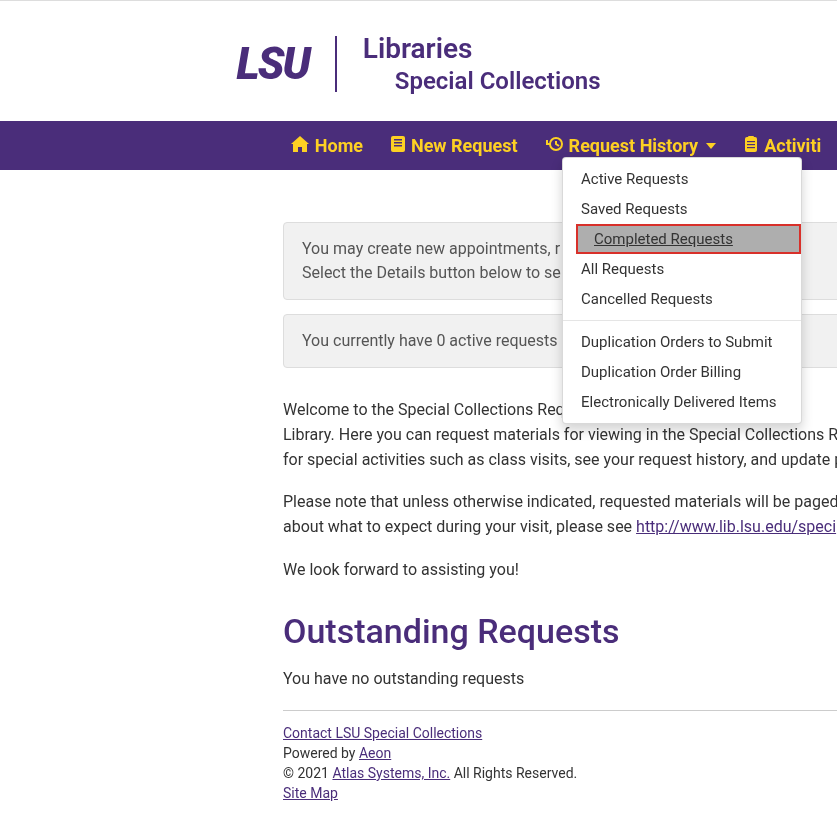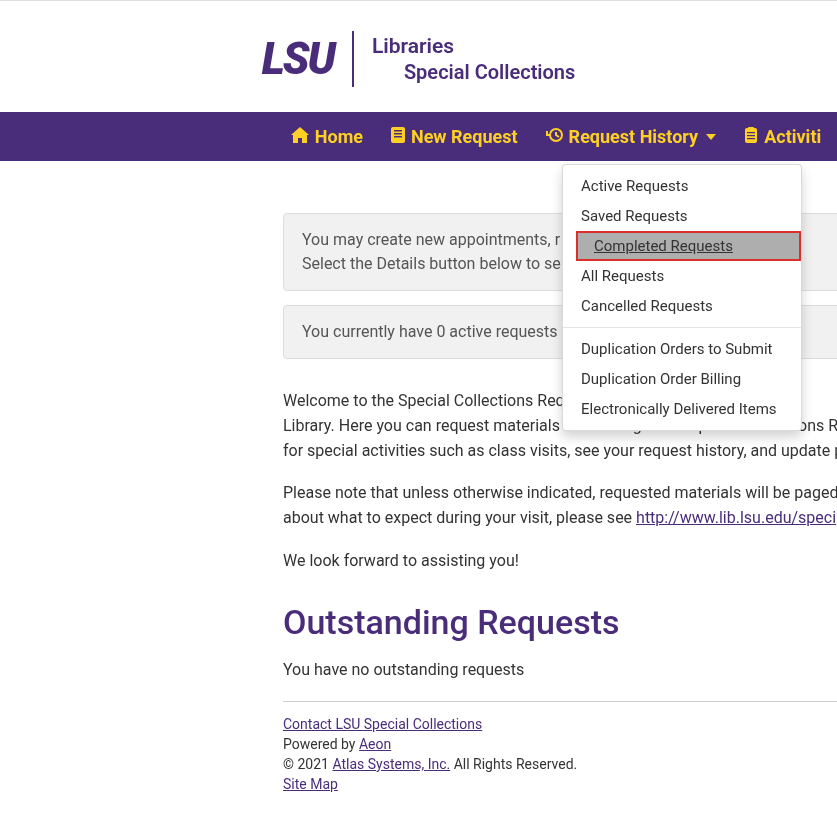--- a/index.html
+++ b/index.html
@@ -1,31 +1,31 @@
 <!DOCTYPE html>
 <html><head>
   <meta charset="utf-8">
   <style>
     * { box-sizing: border-box; margin: 0; padding: 0; }
     body { font-family: -apple-system, BlinkMacSystemFont, "Segoe UI", Roboto, sans-serif; background: #fff; color: #333; width: 837px; overflow-x: hidden; }
     
     .header-area { background: #fff; padding: 30px 0 25px; text-align: center; border-top: 1px solid #ddd; }
-    .logo-container { display: inline-flex; align-items: center; gap: 18px; }
+    .logo-container { display: inline-flex; align-items: center; gap: 26px; }
     .logo-lsu { font-weight: 900; font-size: 44px; color: #4a2d7a; letter-spacing: -2px; font-style: italic; }
     .logo-divider { width: 2px; height: 56px; background: #4a2d7a; }
     .logo-text { text-align: left; color: #4a2d7a; font-weight: 600; line-height: 1.25; }
-    .logo-text-top { font-size: 21px; }
-    .logo-text-bottom { font-size: 20px; margin-left: 32px; }
+    .logo-text-top { font-size: 28px; }
+    .logo-text-bottom { font-size: 24px; margin-left: 32px; }
     
     .nav-bar { background: #4a2d7a; position: relative; }
     .nav-inner { display: flex; justify-content: center; gap: 28px; padding: 14px 5px; padding-left: 280px; }
     .nav-item { color: #fdd023; text-decoration: none; font-weight: 700; font-size: 18px; display: inline-flex; align-items: center; gap: 6px; white-space: nowrap; }
     .nav-icon { display: inline-block; }
     
-    .dropdown { position: absolute; top: 52px; left: 562px; background: #fff; border: 1px solid rgba(0,0,0,0.15); border-radius: 4px; box-shadow: 0 6px 12px rgba(0,0,0,0.175); width: 240px; z-index: 100; padding: 6px 0; }
+    .dropdown { position: absolute; top: 36px; left: 562px; background: #fff; border: 1px solid rgba(0,0,0,0.15); border-radius: 4px; box-shadow: 0 6px 12px rgba(0,0,0,0.175); width: 240px; z-index: 100; padding: 6px 0; }
     .dropdown-item { display: block; padding: 6px 18px; color: #333; font-size: 15px; cursor: pointer; }
     .dropdown-item.highlighted { background: #aeaeae; border: 2px solid #d8302a; padding: 4px 16px; margin-left: 13px; }
     .dropdown-item.highlighted span { text-decoration: underline; }
     .dropdown-divider { height: 1px; background: #e5e5e5; margin: 6px 0; }
     
     .content { padding: 0 0 0 283px; width: 1100px; }
     .alert-box { background: #f1f1f1; border: 1px solid #ddd; border-radius: 4px; padding: 14px 18px; margin-top: 52px; color: #555; font-size: 16px; line-height: 1.5; width: 780px; }
     .alert-box.second { margin-top: 14px; }
     
     .body-text { margin-top: 30px; font-size: 16px; line-height: 1.55; color: #333; width: 780px; }

